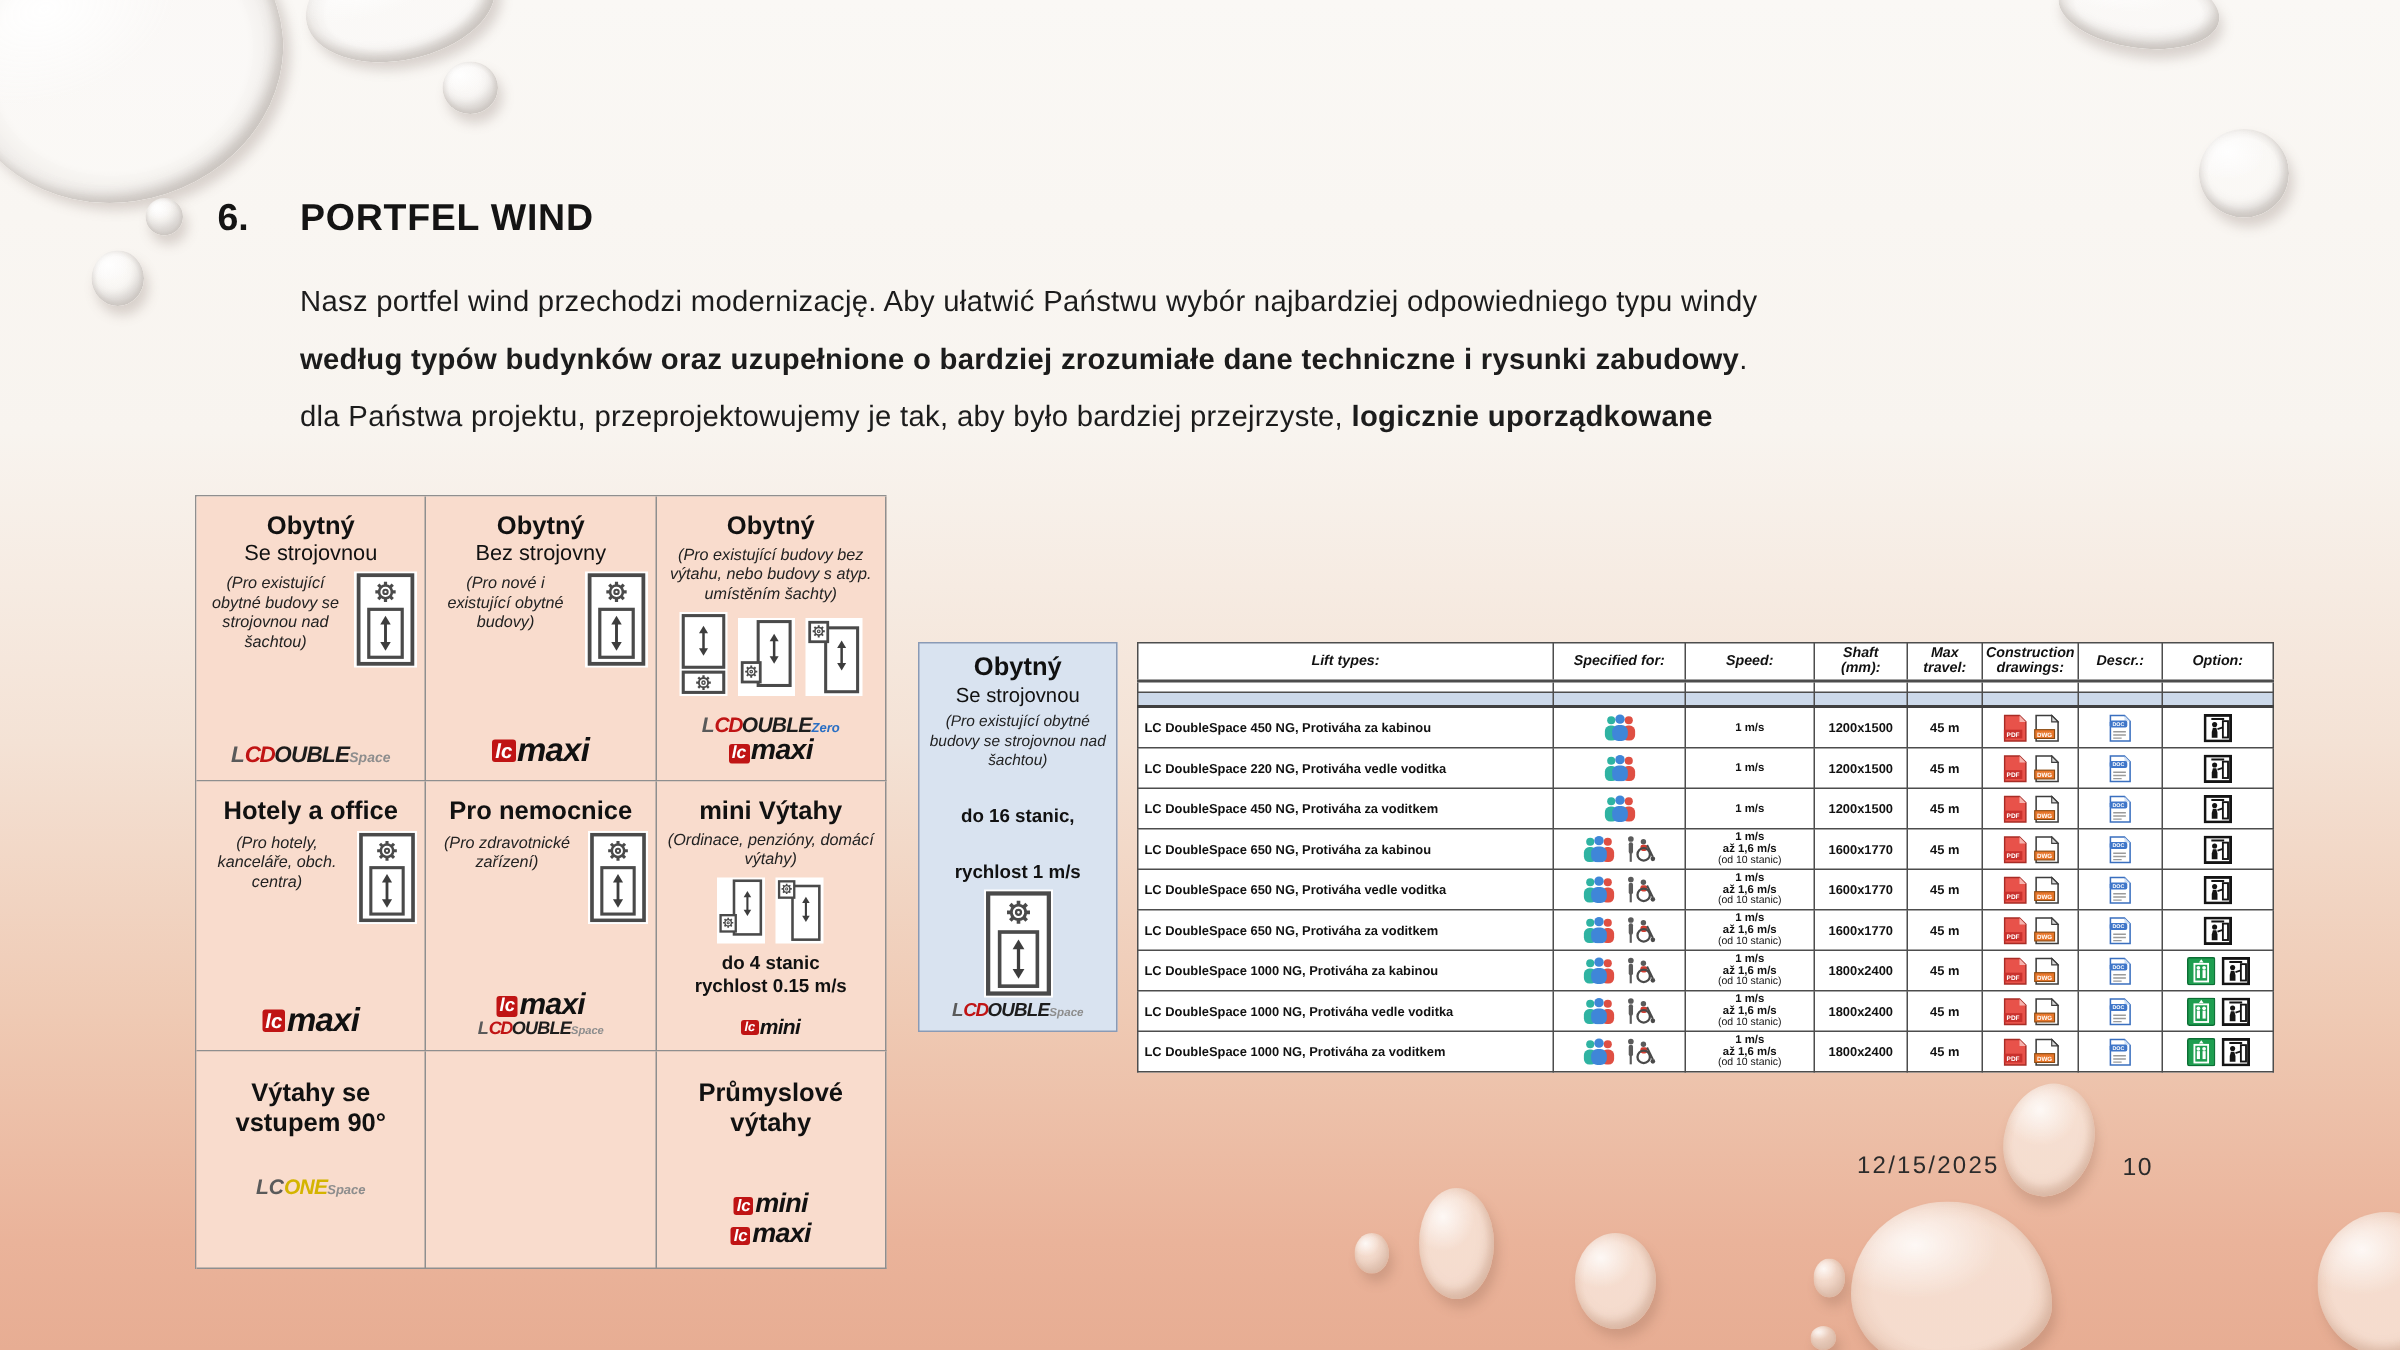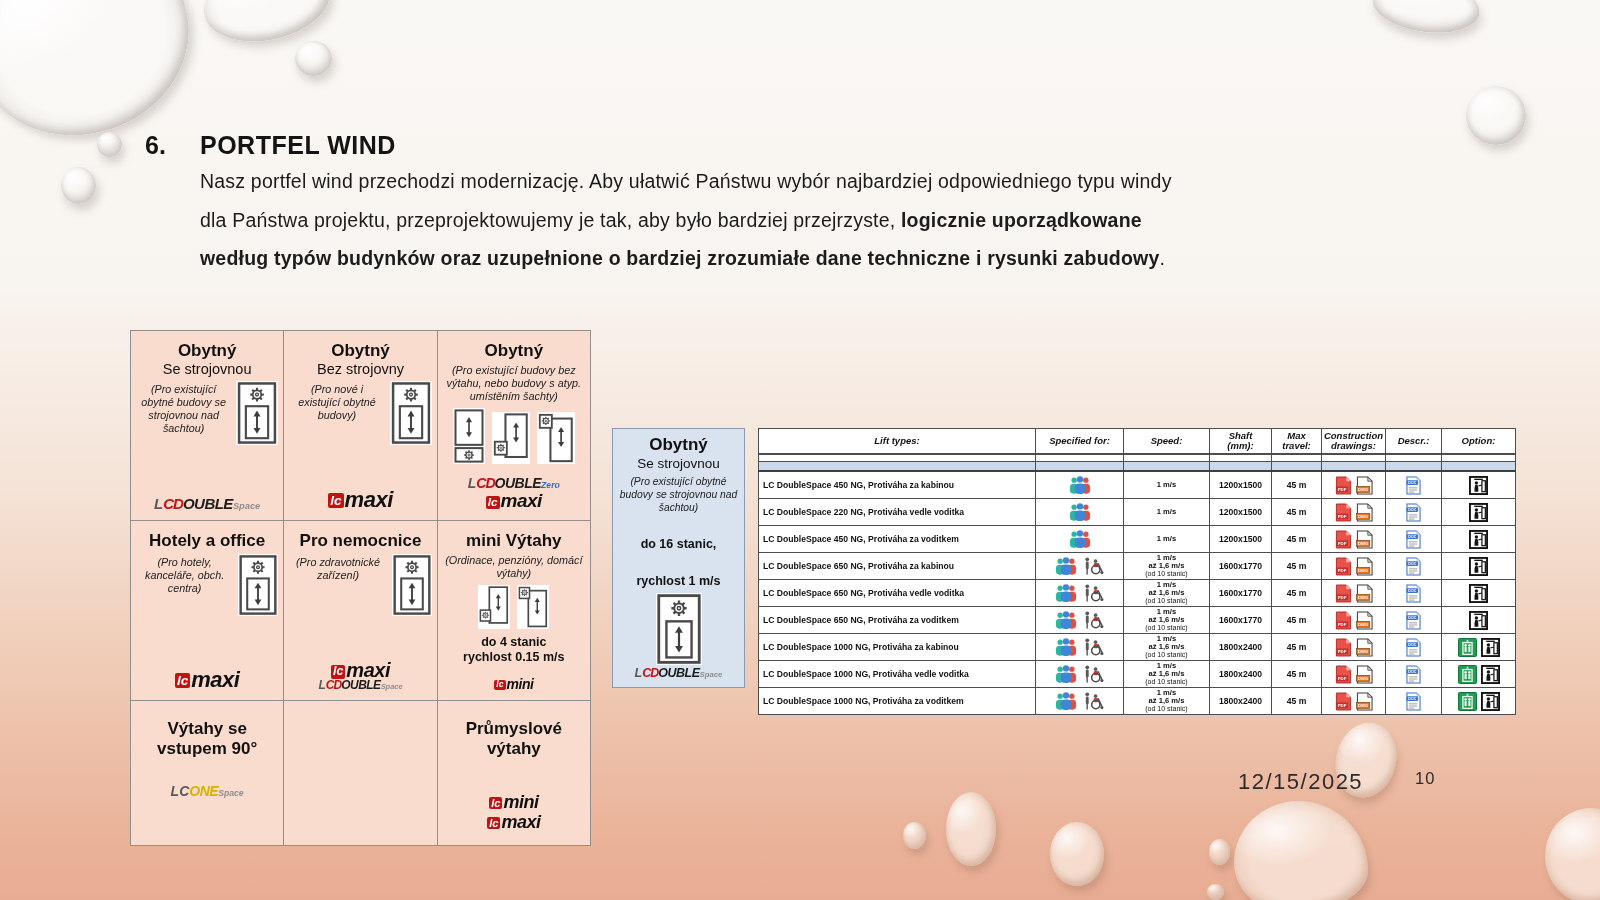--- a/index.html
+++ b/index.html
@@ -16,21 +16,21 @@
     box-shadow:3px 6px 8px rgba(120,100,90,.25), inset -3px -6px 8px rgba(160,150,145,.45);}
   .bub.warm{
     background:
       radial-gradient(ellipse 60% 45% at 32% 26%, rgba(255,255,255,.8), rgba(255,255,255,0) 70%),
       radial-gradient(ellipse at 50% 50%, rgba(247,228,216,.85) 55%, rgba(233,199,180,.95) 88%, rgba(206,166,146,.92) 100%);
     box-shadow:3px 6px 7px rgba(150,105,85,.3), inset -3px -5px 7px rgba(195,155,133,.5);}
   .kidney{border-radius:48% 52% 58% 42% / 55% 62% 38% 45%;}
   
   .h-num{position:absolute;left:145px;top:131px;font-size:25px;font-weight:bold;color:#141414;z-index:2;}
   .h-title{position:absolute;left:200px;top:131px;font-size:25px;font-weight:bold;letter-spacing:.5px;color:#141414;z-index:2;}
-  .para{position:absolute;left:200px;top:162px;width:1210px;font-size:19.5px;line-height:38.5px;color:#1c1c1c;z-index:2;letter-spacing:.2px;}
+  .para{position:absolute;left:200px;top:182px;width:1210px;font-size:19.5px;line-height:38.5px;color:#1c1c1c;z-index:2;letter-spacing:.2px;}
   .para b{font-weight:bold;}
   
   .grid{position:absolute;left:130px;top:330px;width:460px;z-index:2;
     display:grid;grid-template-columns:1fr 1fr 1fr;grid-template-rows:190px 180px 145px;
     border-top:1px solid #8f8f8f;border-left:1px solid #8f8f8f;}
   .gcell{background:#f9dccd;border-right:1px solid #8f8f8f;border-bottom:1px solid #8f8f8f;
     display:flex;flex-direction:column;align-items:center;text-align:center;padding:10px 5px 8px 5px;box-sizing:border-box;overflow:hidden;}
   .gtitle{font-size:17px;font-weight:bold;color:#111;line-height:20px;}
   .gsub{font-size:14.5px;font-weight:normal;color:#111;line-height:17px;}
   .gdesc{font-size:10.8px;font-style:italic;color:#222;line-height:13px;margin-top:3px;}
@@ -66,21 +66,21 @@
   tr.sp-white td{height:6px;border-top:2px solid #4d4d4d;background:#fff;}
   tr.sp-blue td{height:8px;background:#ccd9ea;border-bottom:2px solid #3f3f3f;}
   tr.lrow td{height:26px;font-size:8.6px;color:#111;}
   td.c-name{text-align:left;font-weight:bold;padding-left:4px;}
   td.c-mid{text-align:center;}
   td.c-b{text-align:center;font-weight:bold;font-size:8.3px;}
   .spd-b{font-weight:bold;font-size:7.6px;line-height:8.4px;text-align:center;}
   .spd-n{font-weight:normal;font-size:7px;line-height:8px;text-align:center;}
   .icorow{display:flex;align-items:center;justify-content:center;gap:4px;}
   
-  .f-date{position:absolute;left:1238px;top:769px;font-size:22px;color:#2b2b2b;letter-spacing:1.5px;z-index:2;}
+  .f-date{position:absolute;left:1238px;top:769px;font-size:16px;color:#2b2b2b;letter-spacing:1.5px;z-index:2;}
   .f-page{position:absolute;left:1415px;top:769px;font-size:16.5px;color:#2b2b2b;letter-spacing:1px;z-index:2;}
   svg{display:block;}
 </style>
 </head>
 <body>
 
 <svg width="0" height="0" style="position:absolute" aria-hidden="true">
   <defs>
     <symbol id="gear" viewBox="-8 -8 16 16">
       <g stroke="#4a4a4a" stroke-width="2.2">
@@ -194,22 +194,22 @@
 <div class="bub warm" style="left:1207px;top:884px;width:17px;height:16px;"></div>
 <div class="bub warm kidney" style="left:1234px;top:801px;width:134px;height:112px;"></div>
 <div class="bub warm" style="left:1336px;top:722px;width:60px;height:76px;transform:rotate(14deg);"></div>
 <div class="bub warm" style="left:1545px;top:808px;width:92px;height:96px;"></div>
 
 <div class="h-num">6.</div>
 <div class="h-title">PORTFEL WIND</div>
 
 <div class="para">
   <div><span>Nasz portfel wind przechodzi modernizację. Aby ułatwić Państwu wybór najbardziej odpowiedniego typu windy</span></div>
+  <div><b>według typów budynków oraz uzupełnione o bardziej zrozumiałe dane techniczne i rysunki zabudowy</b><span>.</span></div>
   <div><span>dla Państwa projektu, przeprojektowujemy je tak, aby było bardziej przejrzyste, </span><b>logicznie uporządkowane</b></div>
-  <div><b>według typów budynków oraz uzupełnione o bardziej zrozumiałe dane techniczne i rysunki zabudowy</b><span>.</span></div>
 </div>
 
 <div class="grid">
 
   <div class="gcell">
     <div class="gtitle">Obytný</div>
     <div class="gsub">Se strojovnou</div>
     <div class="drow">
       <div class="gdesc">(Pro existující obytné budovy se strojovnou nad šachtou)</div>
       <span class="pic-bg">

